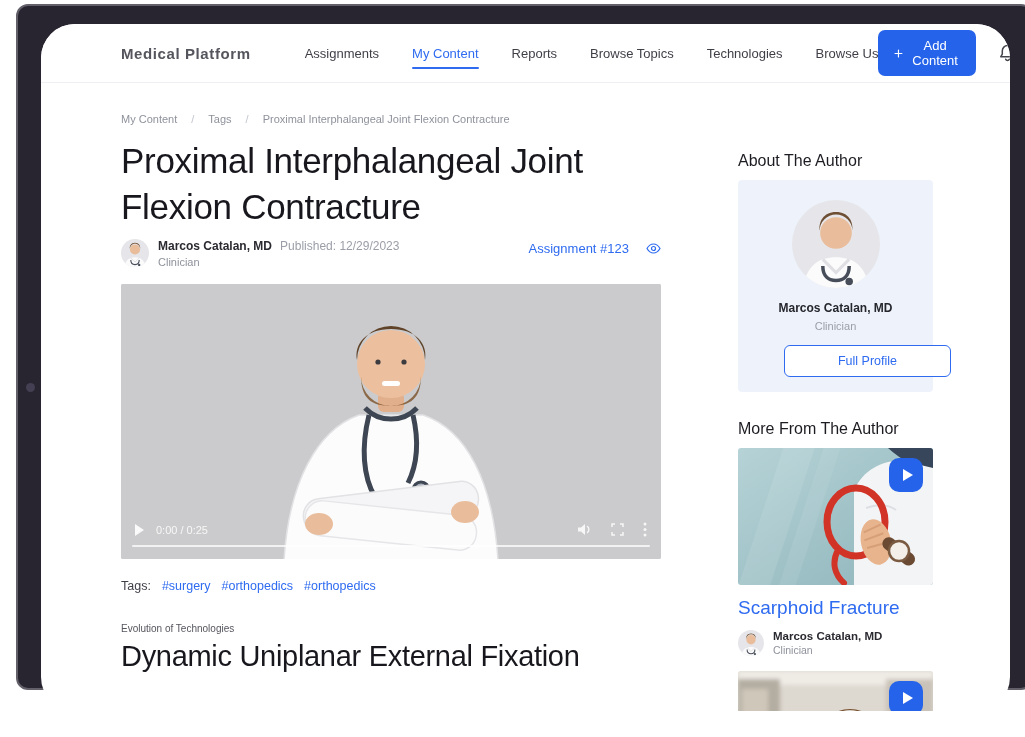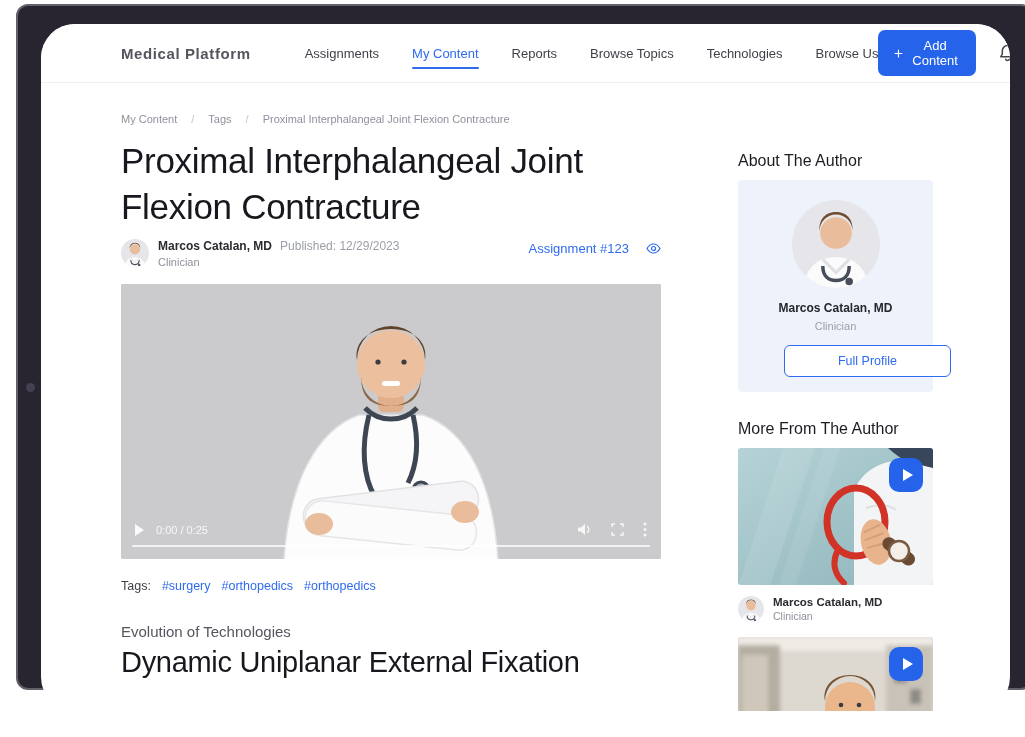--- a/index.html
+++ b/index.html
@@ -69,21 +69,21 @@
   .vicon { display:flex; cursor:pointer; }
   .vbar { position:absolute; left:11px; right:11px; bottom:12px; height:2px;
           background:rgba(255,255,255,.75); border-radius:2px; cursor:pointer; }
 
   
   .tags { margin-top:20px; display:flex; gap:11px; font-size:12.5px; }
   .tags-label { color:#3f3f48; }
   .tag { color:#2e6bf0; cursor:pointer; }
 
   
-  .kicker { margin-top:30px; font-size:15px; color:#55555e; }
+  .kicker { margin-top:30px; font-size:10px; color:#55555e; }
   .section-title { margin-top:6px; font-size:29px; color:#18171d; font-weight:500; letter-spacing:-.3px; }
 
   
   .aside-h { font-size:16px; color:#1d1c22; font-weight:500; }
   .about-h { margin-top:69px; }
   .author-card { margin-top:10px; background:#eef3fb; border-radius:4px; padding:16px 14px 15px;
                  text-align:center; }
   .av-big { width:88px; height:88px; border-radius:50%; overflow:hidden; margin:4px auto 0; }
   .card-name { margin-top:13px; font-size:12px; font-weight:700; color:#26262d; }
   .card-role { margin-top:5px; font-size:11px; color:#9b9ea7; }
@@ -292,20 +292,21 @@
             <g transform="rotate(38 161 103)">
               <rect x="142" y="97" width="38" height="13" rx="6.5" fill="#6b4a33"></rect>
             </g>
             <circle cx="161" cy="103" r="10" fill="#f4efe8" stroke="#7a5a40" stroke-width="2.5"></circle>
           </svg>
           <span class="play-btn">
               <i></i>
             </span>
         </div>
 
+        <div class="rel-title">Scarphoid Fracture</div>
 
         <div class="rel-author">
           <span class="av-xs">
             <svg width="26" height="26" viewBox="0 0 40 40">
                 <use href="#doc-av"></use>
               </svg>
           </span>
           <div class="rel-meta">
             <div class="rel-name">Marcos Catalan, MD</div>
             <div class="rel-role">Clinician</div>

